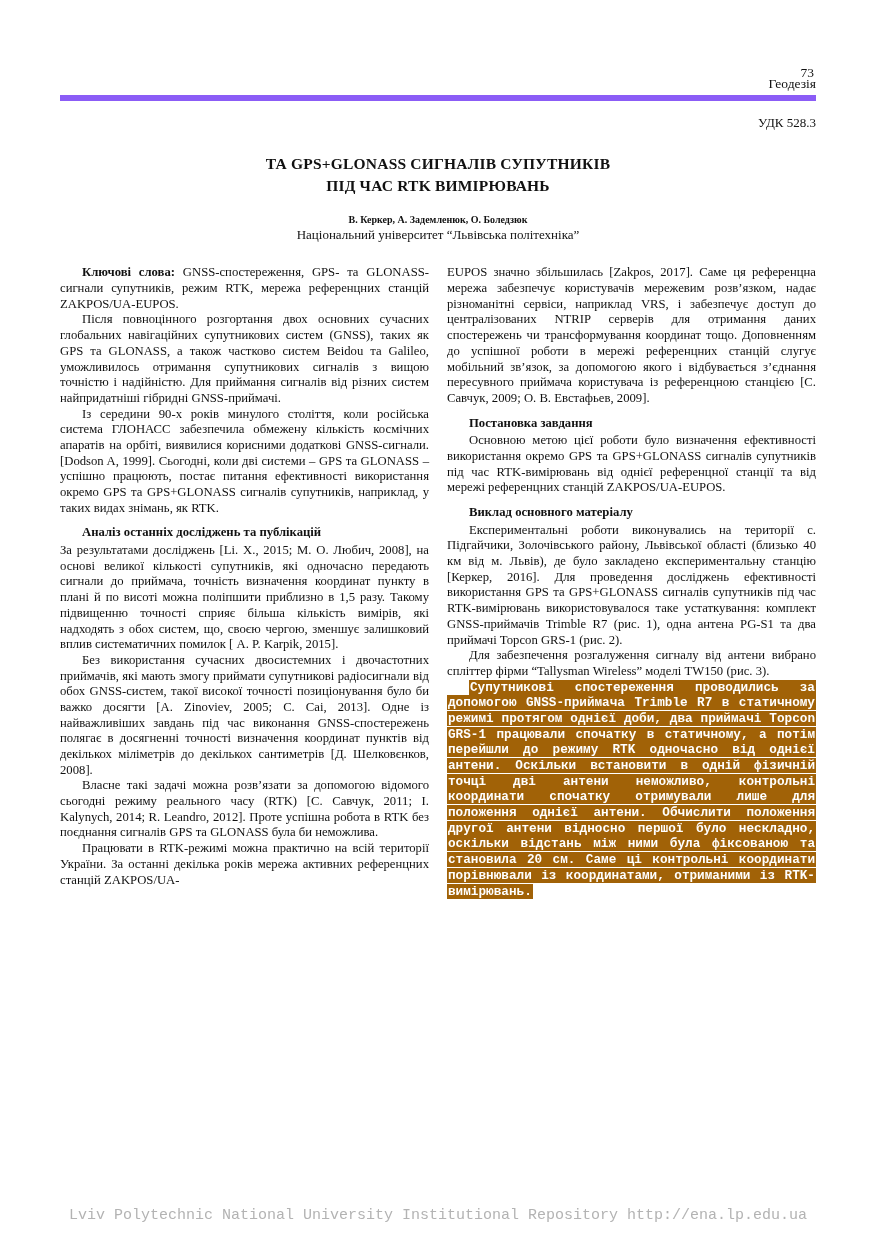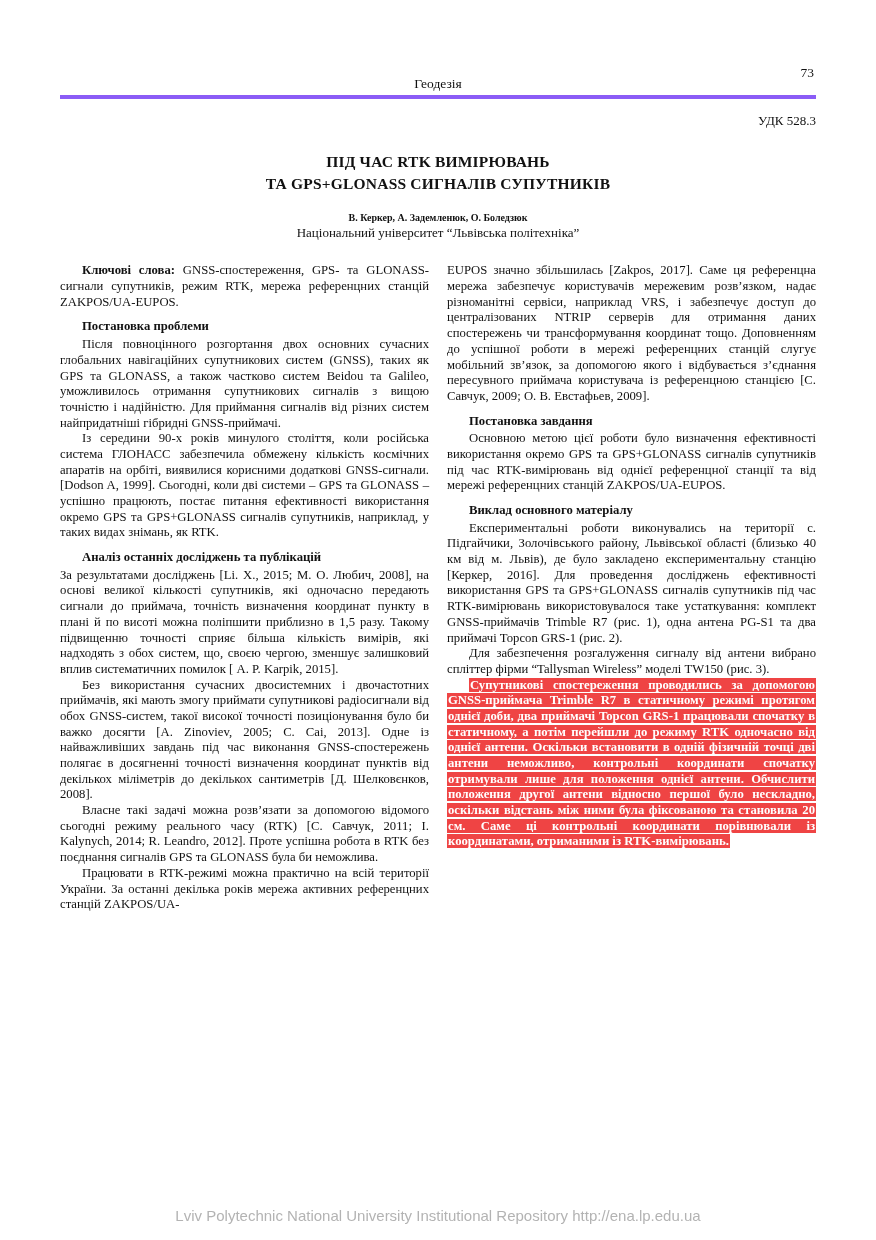--- a/index.html
+++ b/index.html
@@ -13,23 +13,23 @@
     color: #111;
     overflow: hidden;
     box-sizing: border-box;
   }
   .content { margin: 0 60px; }
 
   
   .running-head {
     position: relative;
     padding-top: 76px;
-    text-align: center;
+    text-align: right;
     font-size: 13.5px;
-    border-bottom: 4px solid #8b5cf6;
+    border-bottom: 6px solid #8b5cf6;
     padding-bottom: 3px;
   }
   .running-head .pageno {
     position: absolute;
     right: 2px;
     bottom: 14px;
     font-size: 13.5px;
   }
 
   .udc {
@@ -73,64 +73,64 @@
   .para.indent { text-indent: 22px; }
   .sec-heading {
     margin: 9px 0 2px 0;
     font-size: 12.7px;
     font-weight: bold;
     text-indent: 22px;
     text-align: left;
   }
   .para.highlight { text-indent: 22px; }
   .para.highlight > span {
-    background: #ef4444;
+    background: #a16207;
     color: #ffffff;
     font-weight: bold;
     padding: 0 1px;
     box-decoration-break: clone;
+    font-family: Liberation Mono, monospace;
     -webkit-box-decoration-break: clone;
   }
 
   .footer {
     position: absolute;
     left: 0;
     right: 0;
     bottom: 16px;
     text-align: center;
-    font-family: Liberation Sans, sans-serif;
+    font-family: Liberation Mono, monospace;
     font-size: 15px;
     color: #b3b3b3;
   }
 </style>
 </head>
 <body>
 
 <div class="page">
   <div class="content">
 
     <div class="running-head">
       <span>Геодезія</span>
       <span class="pageno">73</span>
     </div>
 
     <div class="udc">УДК 528.3</div>
 
     <div class="title-block">
+      <div>ТА GPS+GLONASS СИГНАЛІВ СУПУТНИКІВ</div>
       <div>ПІД ЧАС  RTK ВИМІРЮВАНЬ</div>
-      <div>ТА GPS+GLONASS СИГНАЛІВ СУПУТНИКІВ</div>
     </div>
 
     <div class="authors">В. Керкер, А. Задемленюк, О. Боледзюк</div>
     <div class="affiliation">Національний університет “Львівська політехніка”</div>
 
     <div class="cols">
       <div class="col" id="col-left">
           <p class="para indent"><strong>Ключові слова:</strong> GNSS-спостереження, GPS- та GLONASS-сигнали супутників, режим RTK, мережа референцних станцій ZAKPOS/UA-EUPOS.</p>
-          <h3 class="sec-heading">Постановка проблеми</h3>
           <p class="para indent">Після повноцінного розгортання двох основних сучасних глобальних навігаційних супутникових систем (GNSS), таких як GPS та GLONASS, а також частково систем Beidou та Galileo, уможливилось отримання супутникових сигналів з вищою точністю і надійністю. Для приймання сигналів від різних систем найпридатніші гібридні GNSS-приймачі.</p>
           <p class="para indent">Із середини 90-х років минулого століття, коли російська система ГЛОНАСС забезпечила обмежену кількість космічних апаратів на орбіті, виявилися корисними додаткові GNSS-сигнали. [Dodson A, 1999]. Сьогодні, коли дві системи – GPS та GLONASS – успішно працюють, постає питання ефективності використання окремо GPS та GPS+GLONASS сигналів супутників, наприклад,  у таких видах знімань, як RTK.</p>
           <h3 class="sec-heading">Аналіз останніх досліджень та публікацій</h3>
           <p class="para">За результатами досліджень [Li. X., 2015; М. О. Любич, 2008], на основі великої кількості супутників, які одночасно передають сигнали до приймача, точність визначення координат пункту в плані й по висоті можна поліпшити приблизно в 1,5 разу. Такому підвищенню точності сприяє більша кількість вимірів, які надходять з обох систем, що, своєю чергою, зменшує залишковий вплив систематичних помилок [ A. P. Karpik, 2015].</p>
           <p class="para indent">Без використання сучасних двосистемних і двочастотних приймачів, які мають змогу приймати супутникові радіосигнали від обох GNSS-систем, такої високої точності позиціонування було би важко досягти [A. Zinoviev, 2005; C. Cai, 2013]. Одне із найважливіших завдань під час виконання GNSS-спостережень полягає в досягненні точності визначення координат пунктів від декількох міліметрів до декількох сантиметрів [Д. Шелковєнков, 2008].</p>
           <p class="para indent">Власне такі задачі можна розв’язати за допомогою відомого сьогодні режиму реального часу (RTK) [С. Савчук, 2011;  I. Kalynych, 2014; R. Leandro, 2012]. Проте успішна робота в RTK без поєднання сигналів GPS та GLONASS була би неможлива.</p>
           <p class="para indent">Працювати в RTK-режимі можна практично на всій території України. За останні декілька років мережа активних референцних станцій ZAKPOS/UA-</p>
         </div>
       <div class="col" id="col-right">
           <p class="para">EUPOS значно збільшилась [Zakpos, 2017]. Саме ця референцна мережа забезпечує користувачів мережевим розв’язком, надає різноманітні сервіси, наприклад VRS, і забезпечує доступ до централізованих NTRIP серверів для отримання даних спостережень чи трансформування координат тощо. Доповненням до успішної роботи в мережі референцних станцій слугує мобільний зв’язок, за допомогою якого і відбувається з’єднання пересувного приймача користувача із референцною станцією [С. Савчук, 2009; О. В. Евстафьев, 2009].</p>

